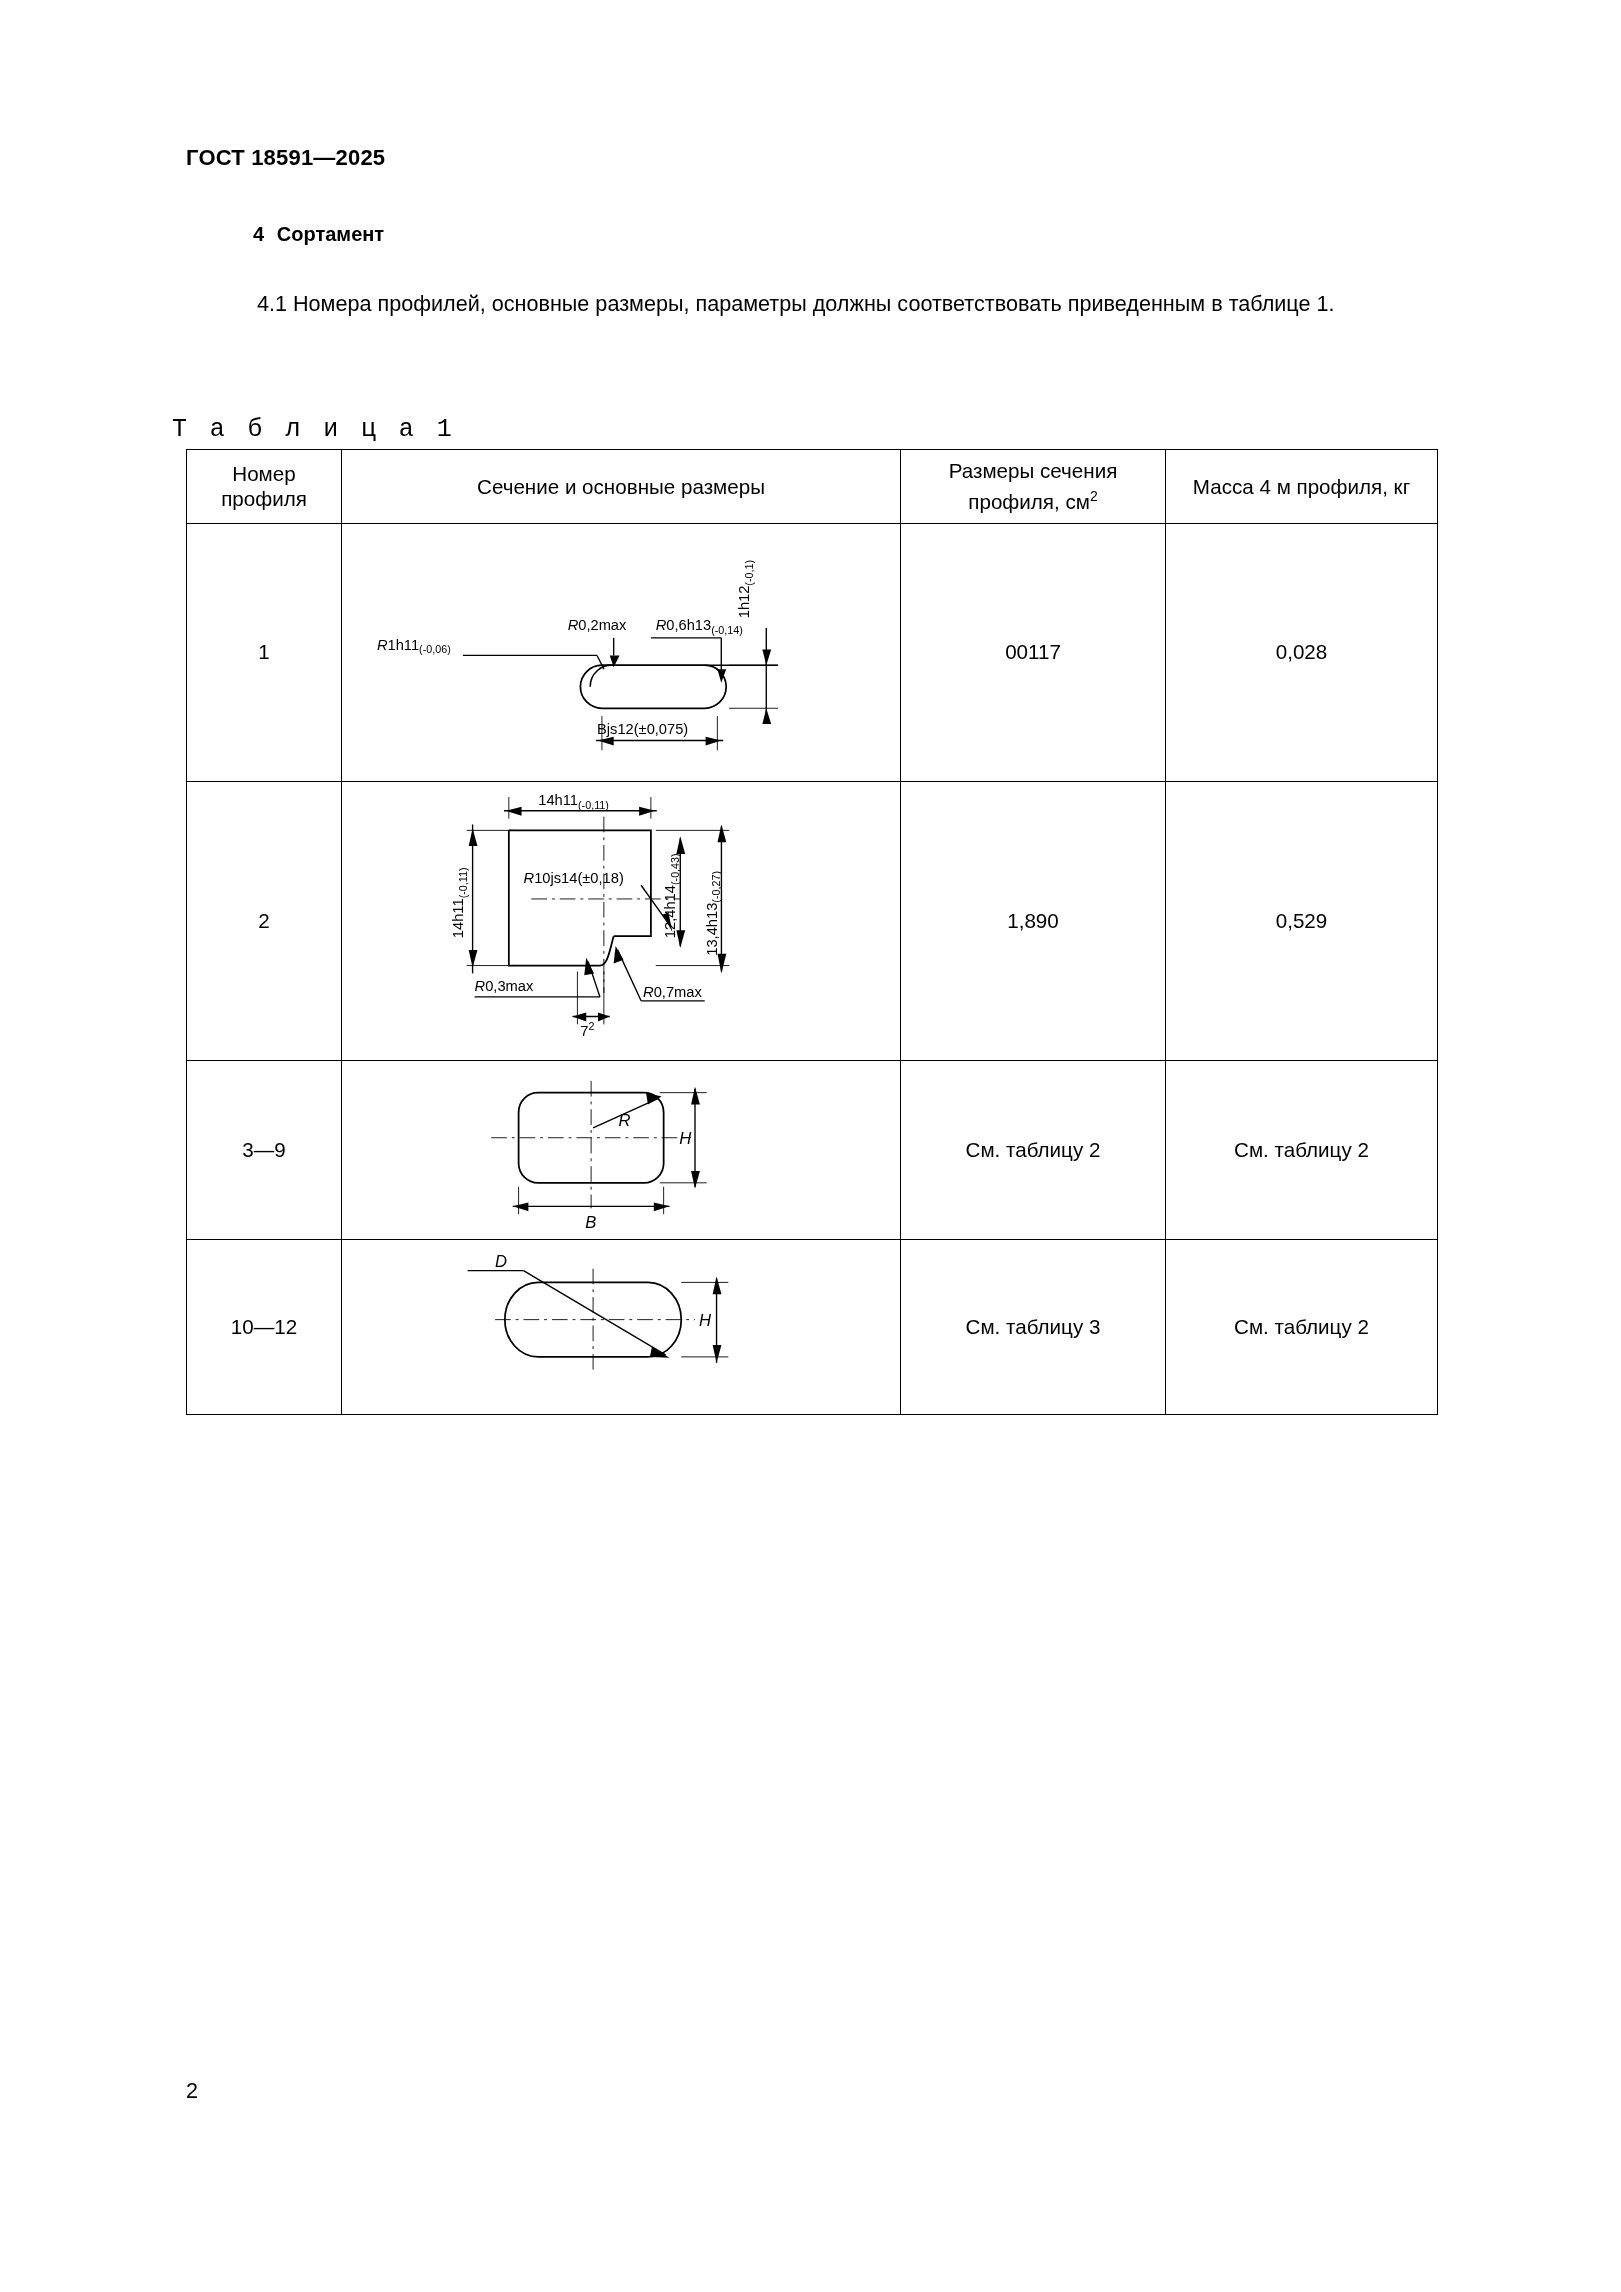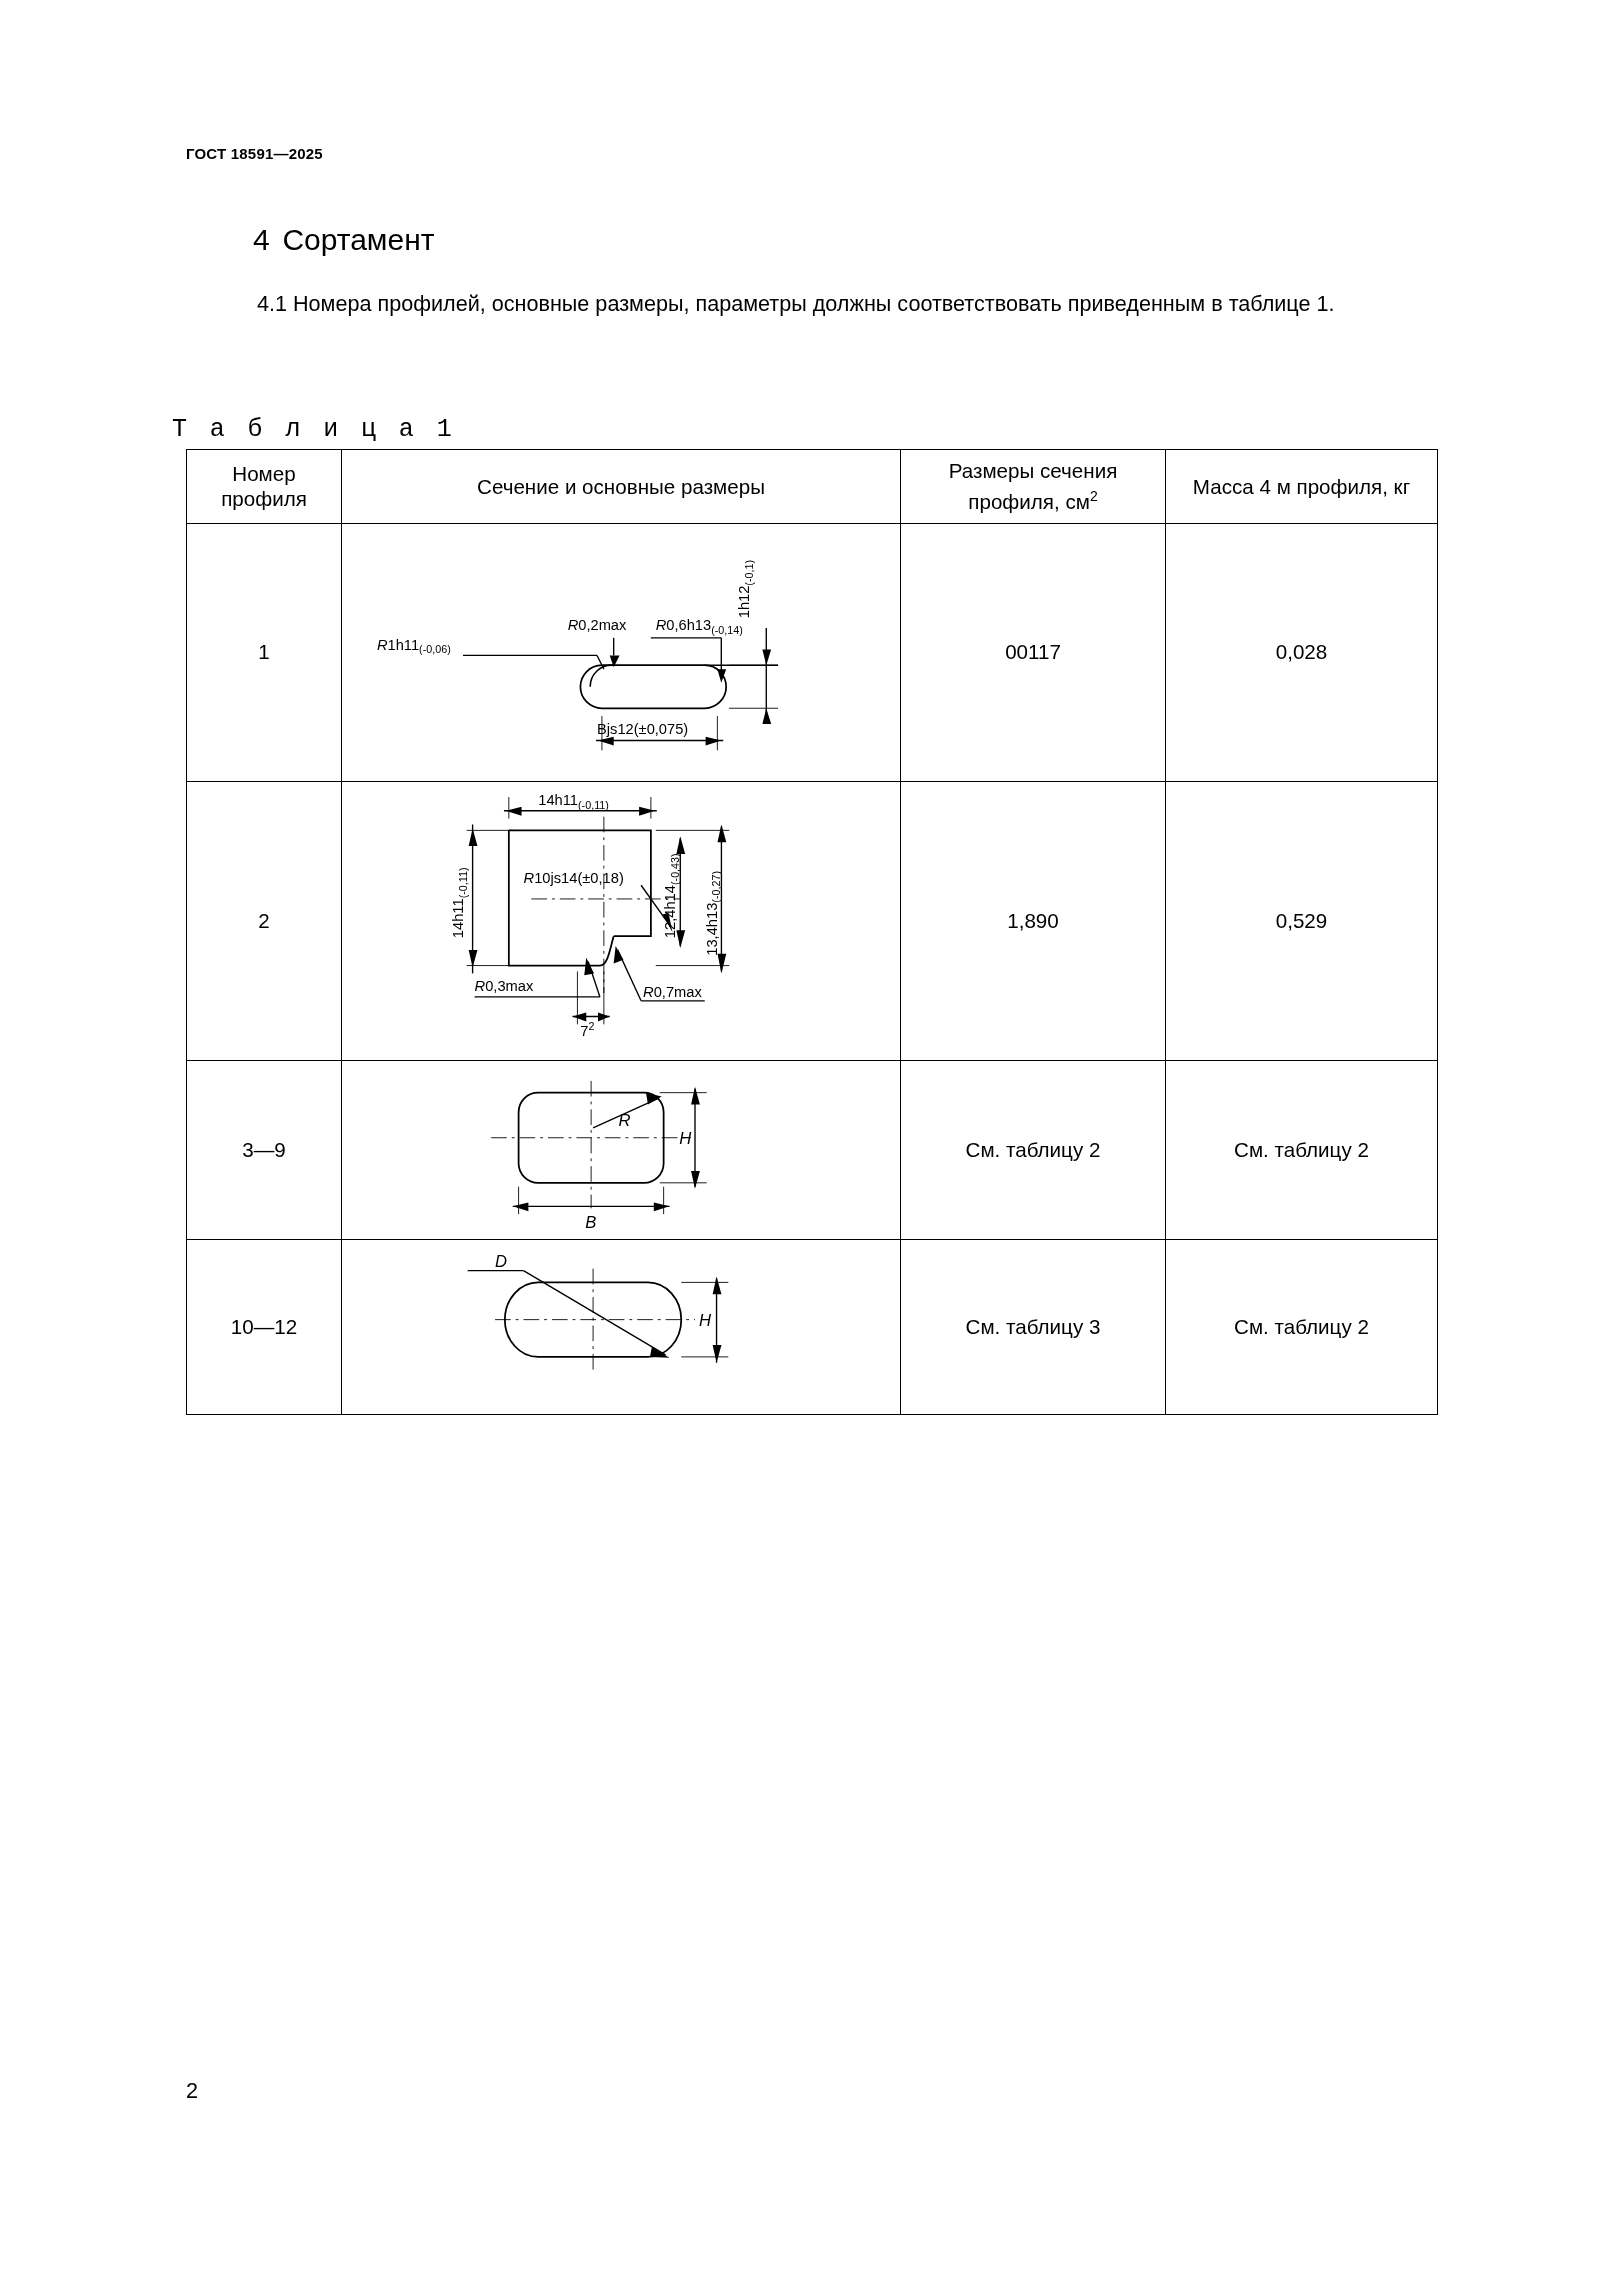--- a/index.html
+++ b/index.html
@@ -18,30 +18,30 @@
   .page {
     position: relative;
     width: 1621px;
     height: 2293px;
     box-sizing: border-box;
   }
   .header-std {
     position: absolute;
     left: 186px;
     top: 145px;
-    font-size: 15px;
+    font-size: 22px;
     font-weight: bold;
     letter-spacing: 0.2px;
   }
   .section-title {
     position: absolute;
     left: 253px;
     top: 223px;
-    font-size: 30px;
-    font-weight: normal;
+    font-size: 20px;
+    font-weight: bold;
   }
   .section-title .num { margin-right: 12.7px; }
   .para {
     position: absolute;
     font-size: 21.6px;
     line-height: 33px;
     text-align: justify;
   }
   .para-1 {
     left: 186px;

